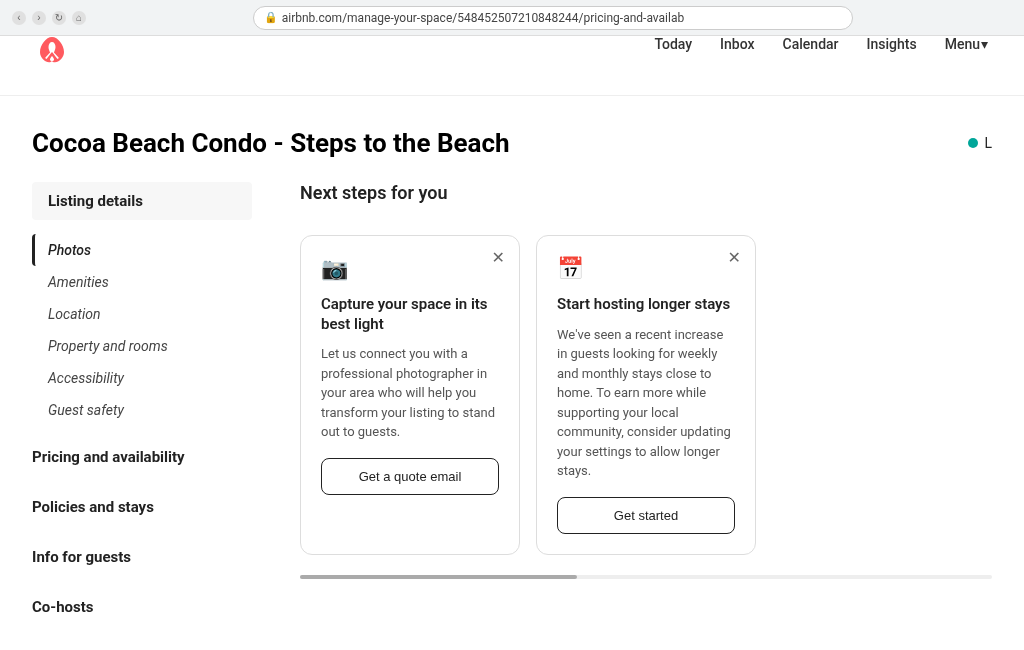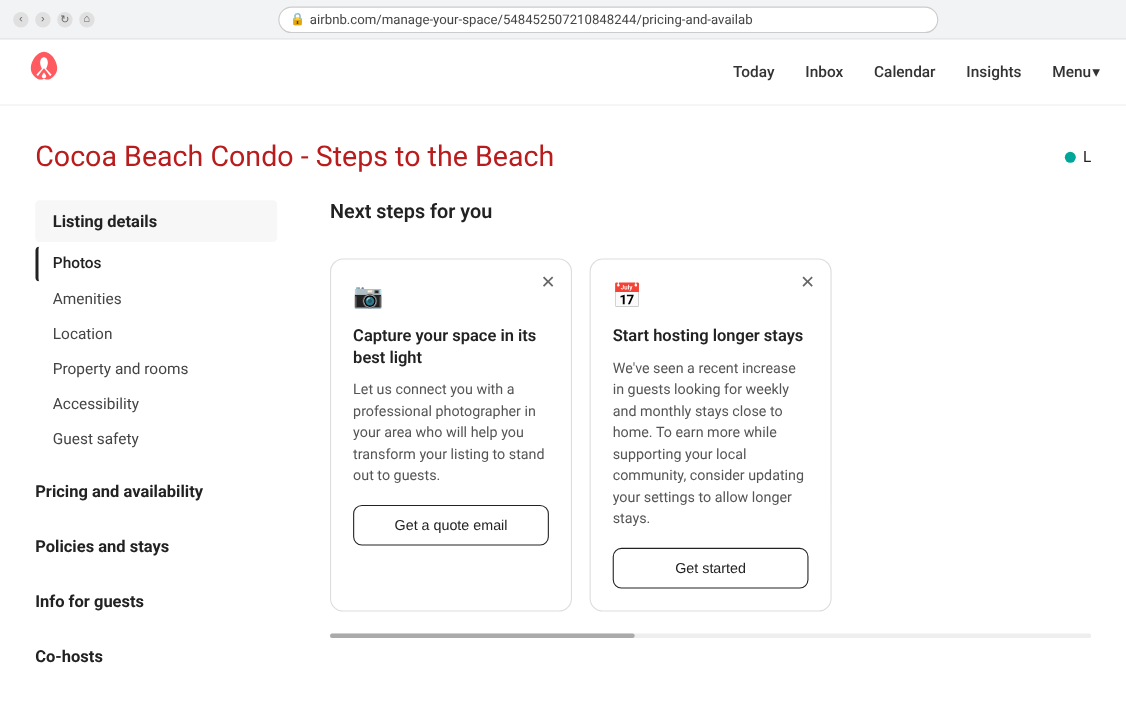--- a/index.html
+++ b/index.html
@@ -46,22 +46,22 @@
       font-size: 12px;
       color: #444;
       max-width: 600px;
       margin: 0 auto;
     }
     .lock-icon { margin-right: 4px; font-size: 11px; color: #666; }
 
     
     .nav {
       display: flex;
-      align-items: center;
-      padding: 0 24px;
+      align-items: flex-start;
+      padding: 0 36px;
       height: 60px;
       border-bottom: 1px solid #eee;
       background: #fff;
     }
     .nav-logo {
       color: #FF5A5F;
       font-size: 28px;
       margin-right: auto;
       font-weight: bold;
     }
@@ -97,22 +97,22 @@
     }
 
     .page-header {
       display: flex;
       align-items: center;
       justify-content: space-between;
       padding: 0 32px 24px 32px;
     }
     .page-title {
       font-size: 26px;
-      font-weight: 400;
-      color: #b91c1c;
+      font-weight: 700;
+      color: #000000;
     }
     .live-badge {
       display: flex;
       align-items: center;
       gap: 6px;
       font-size: 14px;
       color: #222;
     }
     .live-dot {
       width: 10px; height: 10px;
@@ -139,21 +139,22 @@
       font-size: 15px;
       font-weight: 700;
       color: #222;
       padding: 10px 16px;
       background: #f7f7f7;
       border-radius: 4px;
       cursor: pointer;
     }
     .sidebar-items {
       list-style: none;
-      margin-top: 4px;
+      margin-top: 14px;
+      font-style: italic;
     }
     .sidebar-item {
       display: flex;
       align-items: center;
       padding: 8px 16px;
       font-size: 14px;
       color: #444;
       cursor: pointer;
       border-radius: 4px;
       transition: background 0.1s;

